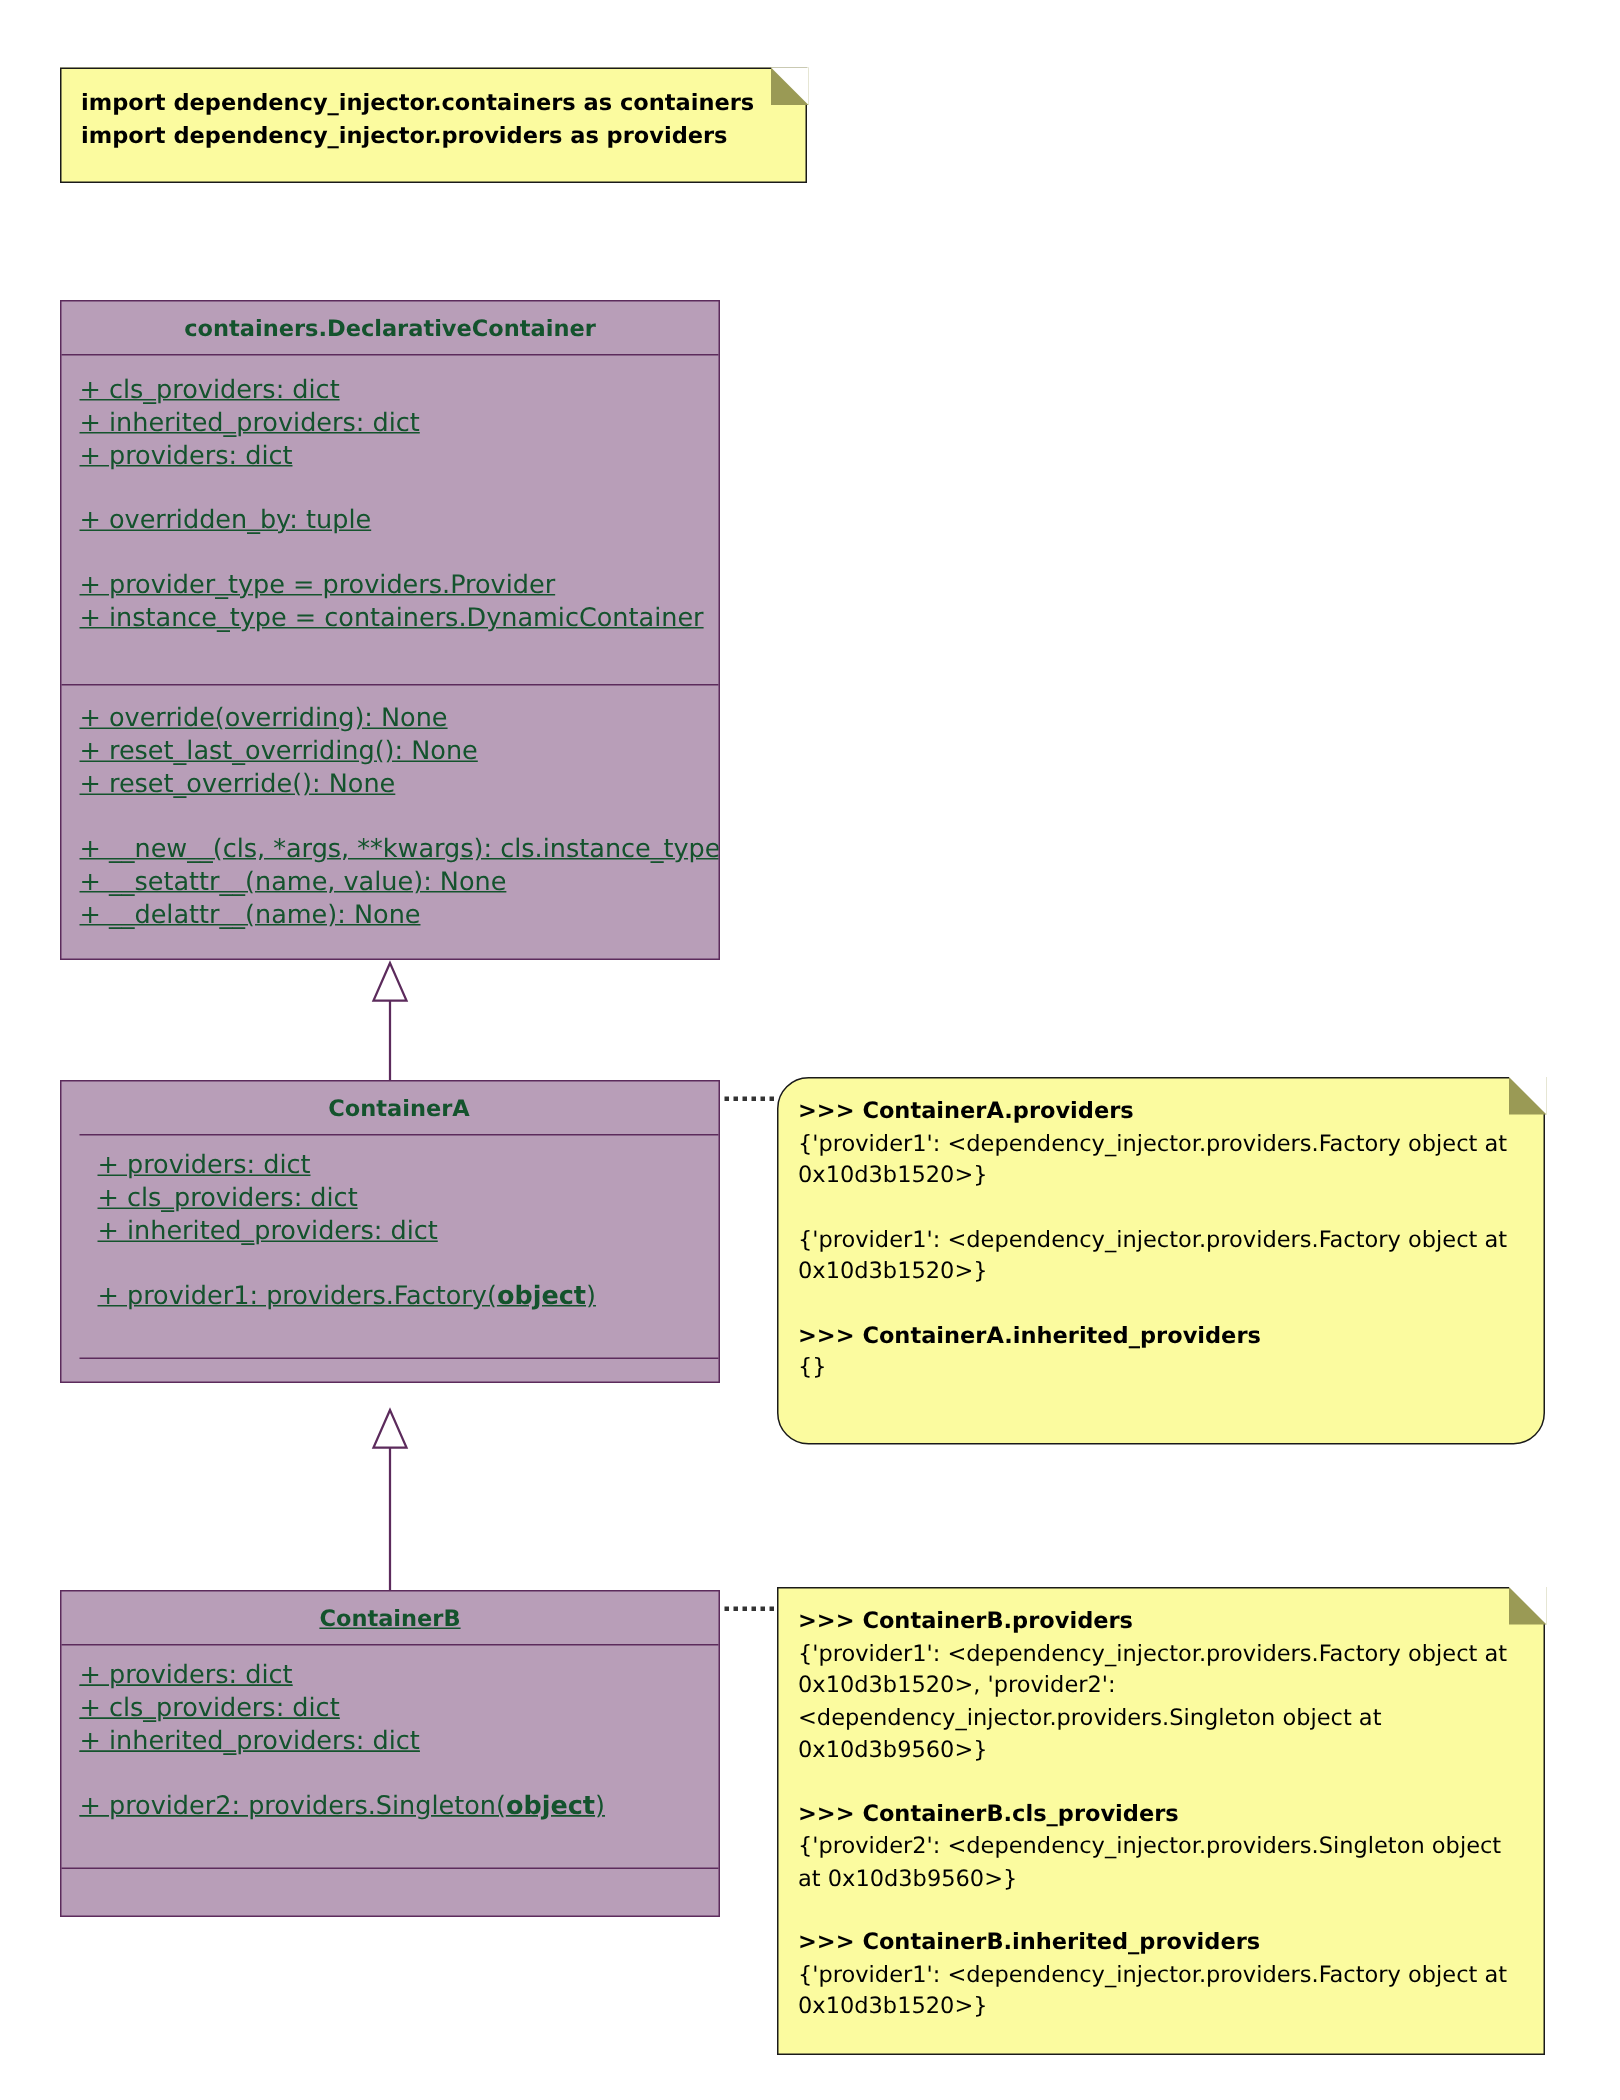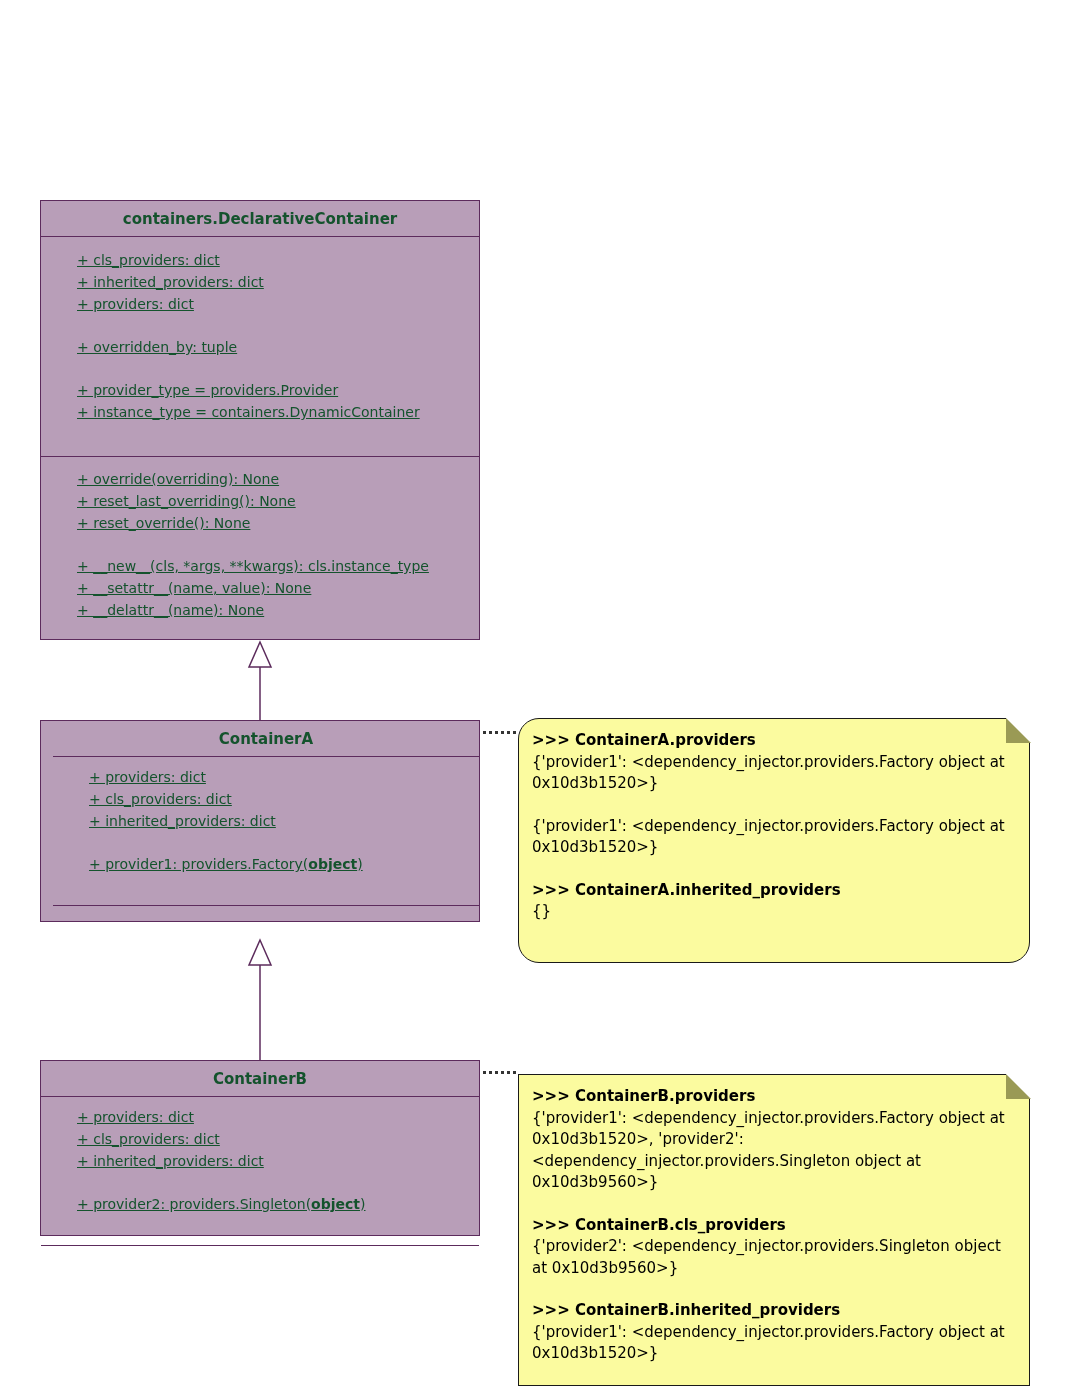--- a/index.html
+++ b/index.html
@@ -21,26 +21,25 @@
     font-weight: bold;
     font-size: 15px;
     text-align: center;
     line-height: 19px;
     padding: 9px 4px 7px 4px;
     border-bottom: 1.5px solid var(--class-border, #5C2B5C);
   }
   .compartment { overflow: hidden; }
   .compartment.with-top-border { border-top: 1.5px solid var(--class-border, #5C2B5C); }
   .member {
-    font-size: 14px;
+    font-size: 17px;
     line-height: 22px;
     padding: 0 12px;
     white-space: nowrap;
     text-decoration: underline;
-    margin-left: 24px;
   }
   .member b { font-weight: bold; text-align: center; }
   .spacer { height: 21px; }
 
   .dc-attrs  { height: 219px; padding-top: 12px; }
   .dc-methods{ height: 183px; padding-top: 11px; }
   .ca-attrs  { height: 148px; padding-top: 9px; }
   .ca-empty  { height: 32px; }
 
   
@@ -72,20 +71,24 @@
     position: absolute;
     height: 0;
     border-top: 3px dotted #333333;
   }
 </style>
 </head>
 <body>
 
 <div class="canvas">
 
+  <div class="note" style="left:40px; top:45px; width:498px; height:77px;">
+    <div class="note-line">import dependency_injector.containers as containers</div>
+    <div class="note-line">import dependency_injector.providers as providers</div>
+  </div>
 
   <div class="uml-class" style="left:40px; top:200px; width:440px; height:440px;">
     <div class="class-title">containers.DeclarativeContainer</div>
     <div class="compartment dc-attrs">
       <div class="member">+ cls_providers: dict</div>
       <div class="member">+ inherited_providers: dict</div>
       <div class="member">+ providers: dict</div>
       <div class="spacer"></div>
       <div class="member">+ overridden_by: tuple</div>
       <div class="spacer"></div>
@@ -134,35 +137,35 @@
       <div class="note-heading">&gt;&gt;&gt; ContainerA.inherited_providers</div>
       <div class="note-body">{}</div>
     </div>
   </div>
 
   <svg class="arrow-svg" style="left:245px; top:938px;" width="30" height="122">
     <polygon points="15,2 4,27 26,27" fill="#ffffff" stroke="#5C2B5C" stroke-width="1.5"></polygon>
     <line x1="15" y1="27" x2="15" y2="122" stroke="#5C2B5C" stroke-width="1.5"></line>
   </svg>
 
-  <div class="uml-class" style="left:40px; top:1060px; width:440px; height:176px;">
+  <div class="uml-class" style="left:40px; top:1060px; width:440px; height:218px;text-decoration:underline;">
     <div class="class-title">ContainerB</div>
     <div class="compartment ca-attrs">
       <div class="member">+ providers: dict</div>
       <div class="member">+ cls_providers: dict</div>
       <div class="member">+ inherited_providers: dict</div>
       <div class="spacer"></div>
       <div class="member"><span>+ provider2: providers.Singleton(</span><b>object</b><span>)</span></div>
     </div>
     <div class="compartment with-top-border ca-empty"></div>
   </div>
 
   <div class="dotted-link" style="left:483px; top:1071px; width:33px;"></div>
 
-  <div class="note" style="left:518px; top:1058px; width:512px; height:312px;margin-top:16px;">
+  <div class="note" style="left:518px; top:1058px; width:512px; height:312px;">
     <div class="note-entry">
       <div class="note-heading">&gt;&gt;&gt; ContainerB.providers</div>
       <div class="note-body">{'provider1': &lt;dependency_injector.providers.Factory object at 0x10d3b1520&gt;, 'provider2': &lt;dependency_injector.providers.Singleton object at 0x10d3b9560&gt;}</div>
     </div>
     <div class="note-entry">
       <div class="note-heading">&gt;&gt;&gt; ContainerB.cls_providers</div>
       <div class="note-body">{'provider2': &lt;dependency_injector.providers.Singleton object at 0x10d3b9560&gt;}</div>
     </div>
     <div class="note-entry">
       <div class="note-heading">&gt;&gt;&gt; ContainerB.inherited_providers</div>

